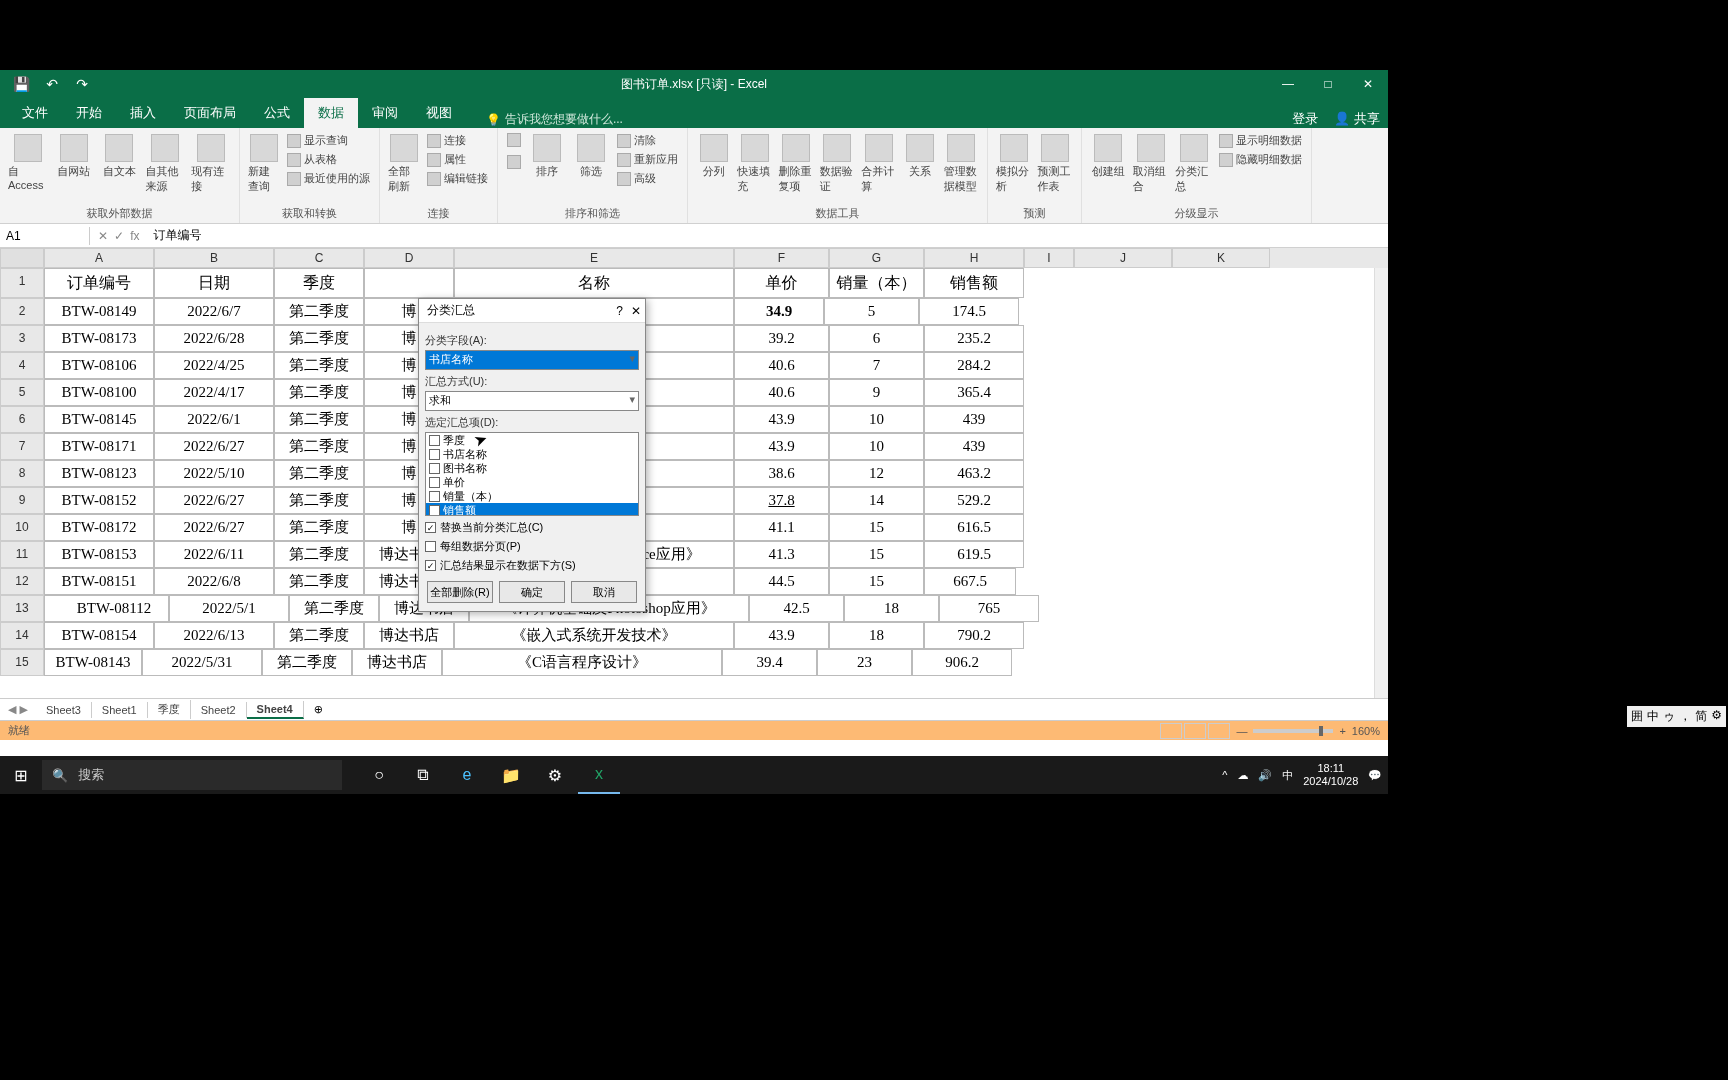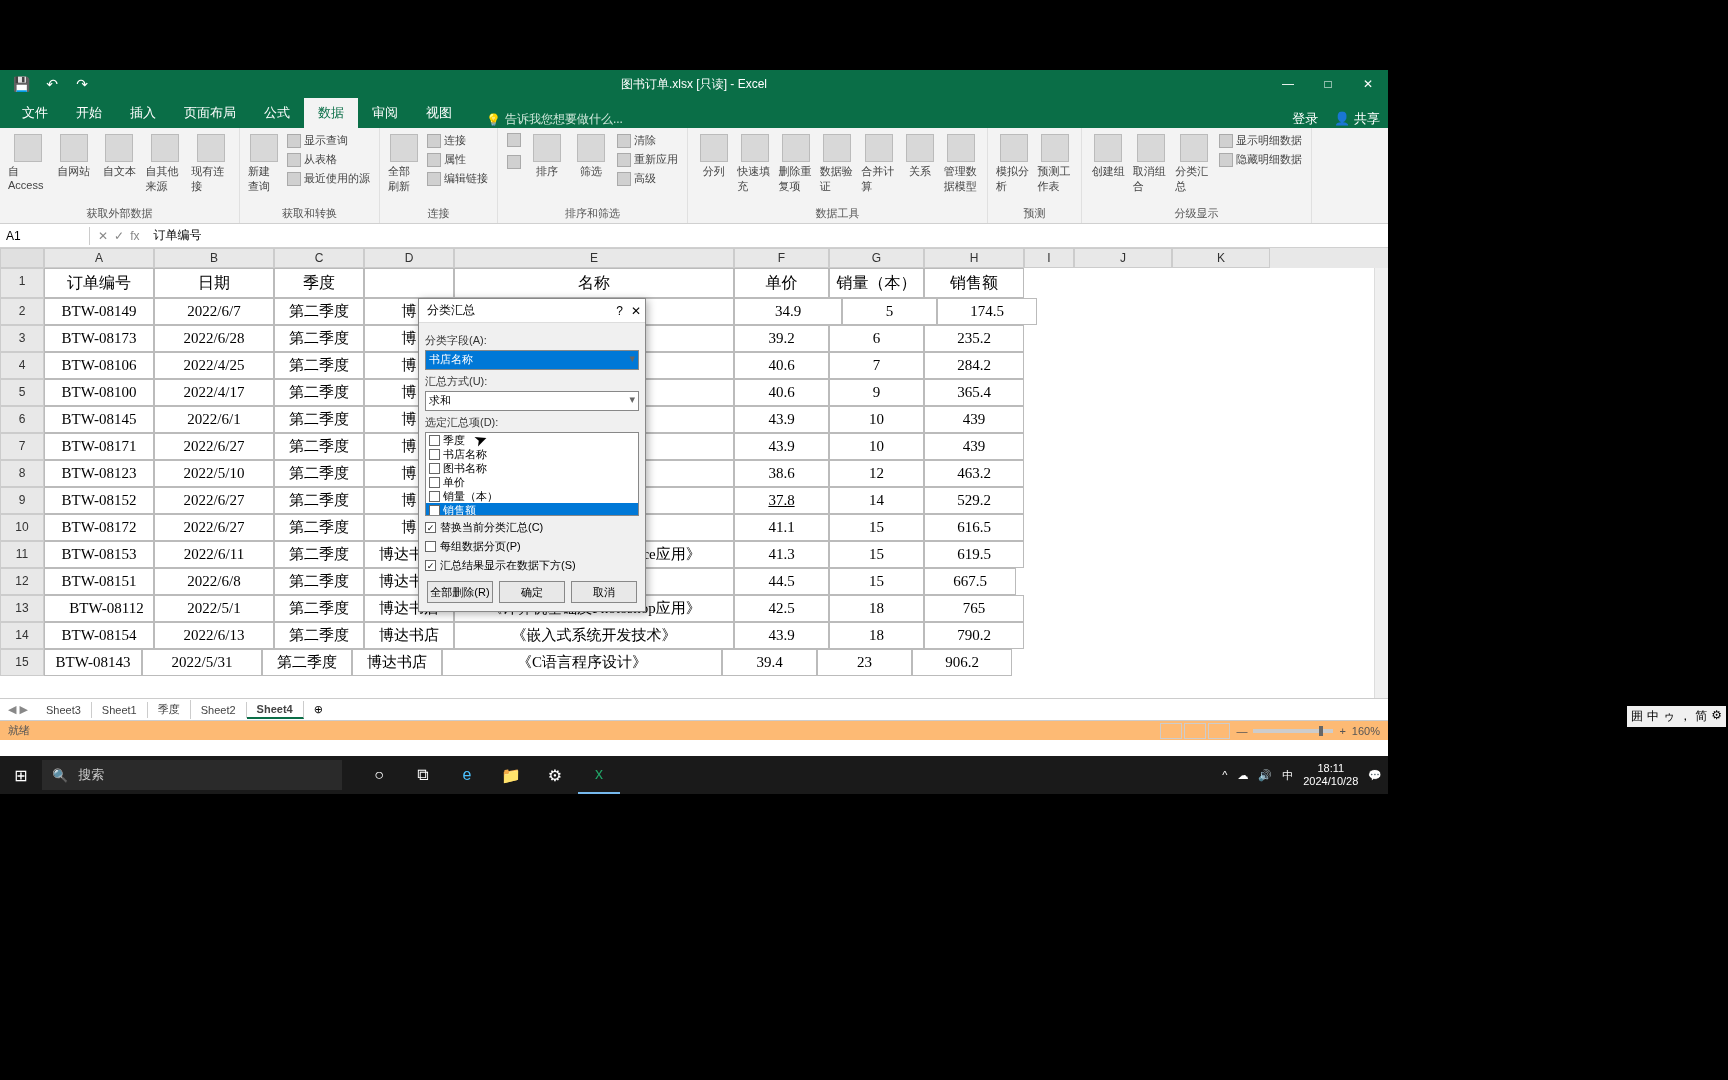--- a/index.html
+++ b/index.html
@@ -328,21 +328,21 @@
           <div class="cell header-cell" style="width: 95px; line-height: 28px;">销量（本）</div>
           <div class="cell header-cell" style="width: 100px; line-height: 28px;">销售额</div>
         </div>
         <div class="grid-row">
           <div class="row-h">2</div>
           <div class="cell" style="width: 110px;">BTW-08149</div>
           <div class="cell" style="width: 120px;">2022/6/7</div>
           <div class="cell" style="width: 90px;">第二季度</div>
           <div class="cell" style="width: 90px;">博</div>
           <div class="cell" style="width: 280px;">术》</div>
-          <div class="cell" style="width: 108px;">34.9</div>
+          <div class="cell" style="width: 90px; font-weight: bold;">34.9</div>
           <div class="cell" style="width: 95px;">5</div>
           <div class="cell" style="width: 100px;">174.5</div>
         </div>
         <div class="grid-row">
           <div class="row-h">3</div>
           <div class="cell" style="width: 110px;">BTW-08173</div>
           <div class="cell" style="width: 120px;">2022/6/28</div>
           <div class="cell" style="width: 90px;">第二季度</div>
           <div class="cell" style="width: 90px;">博</div>
           <div class="cell" style="width: 280px;">程序设计》</div>
@@ -444,21 +444,21 @@
           <div class="cell" style="width: 120px;">2022/6/8</div>
           <div class="cell" style="width: 90px;">第二季度</div>
           <div class="cell" style="width: 90px;">博达书店</div>
           <div class="cell" style="width: 280px;">《软件测试技术》</div>
           <div class="cell" style="width: 95px;">44.5</div>
           <div class="cell" style="width: 95px;">15</div>
           <div class="cell" style="width: 92px;">667.5</div>
         </div>
         <div class="grid-row">
           <div class="row-h">13</div>
-          <div class="cell" style="width: 110px; padding-left: 15px;">BTW-08112</div>
+          <div class="cell" style="width: 125px; padding-left: 15px;">BTW-08112</div>
           <div class="cell" style="width: 120px;">2022/5/1</div>
           <div class="cell" style="width: 90px;">第二季度</div>
           <div class="cell" style="width: 90px;">博达书店</div>
           <div class="cell" style="width: 280px;">《计算机基础及Photoshop应用》</div>
           <div class="cell" style="width: 95px;">42.5</div>
           <div class="cell" style="width: 95px;">18</div>
           <div class="cell" style="width: 100px;">765</div>
         </div>
         <div class="grid-row">
           <div class="row-h">14</div>

